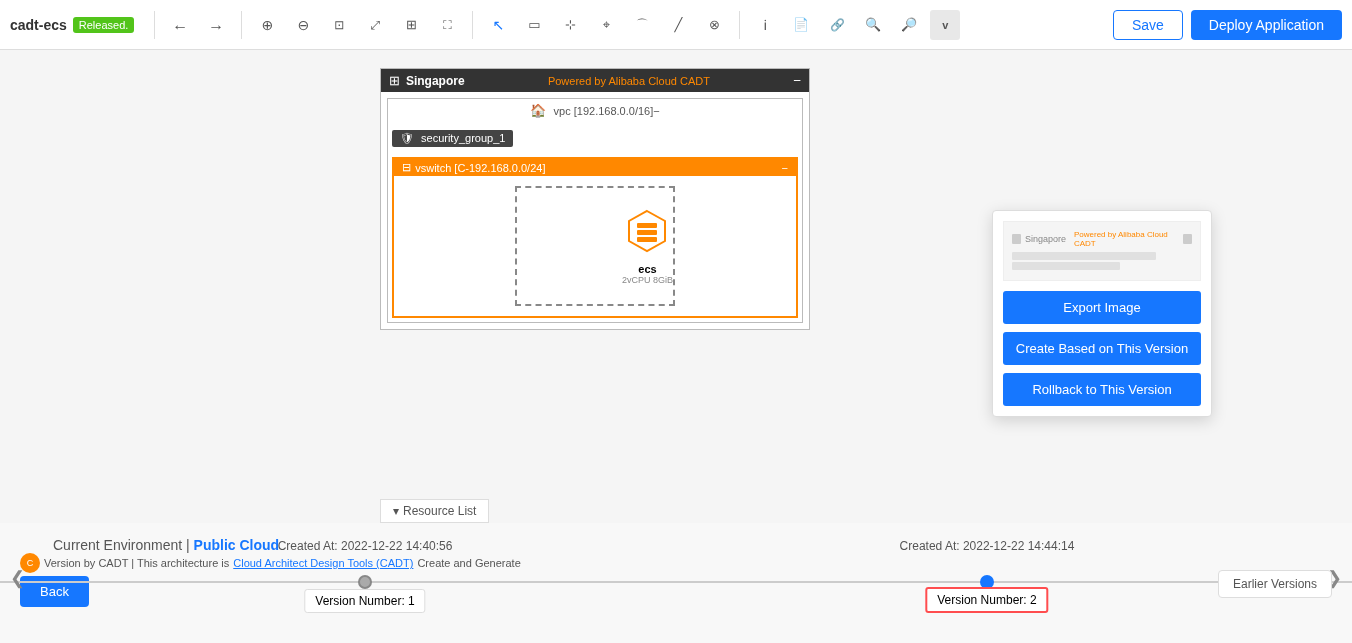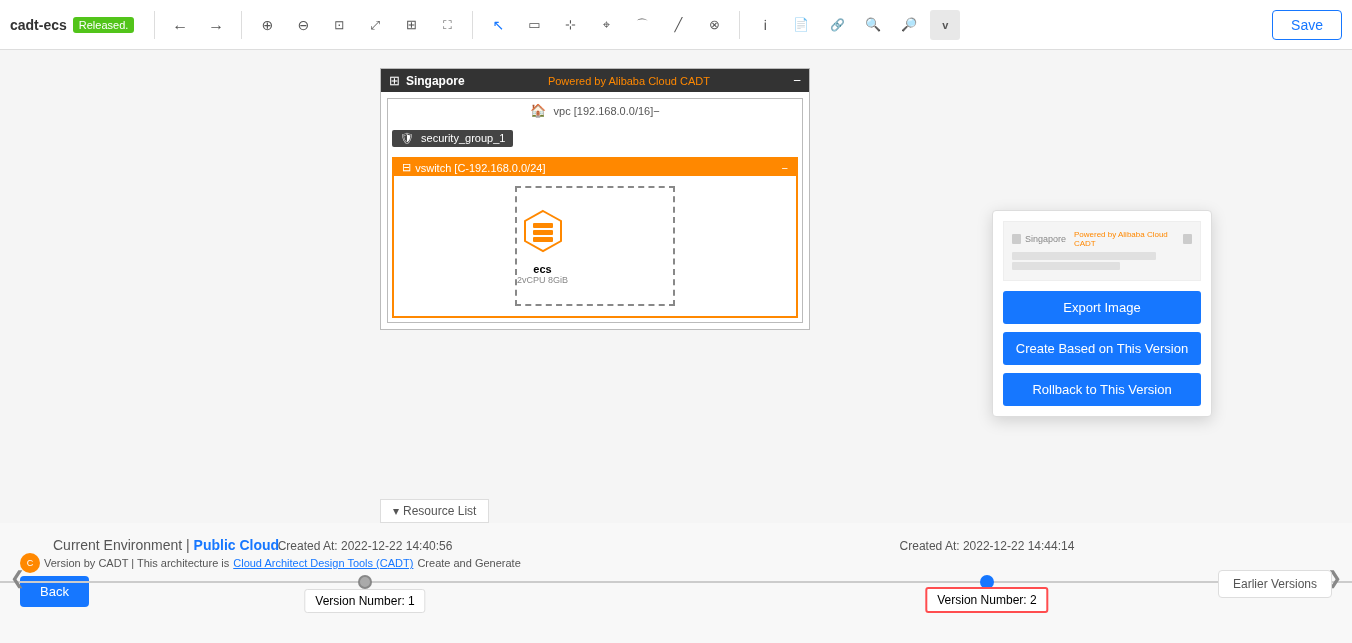--- a/index.html
+++ b/index.html
@@ -73,21 +73,21 @@
     .vswitch-header {
       background: #ff8800; color: #fff; font-size: 11px; padding: 2px 8px;
       display: flex; align-items: center; justify-content: space-between;
     }
     .vswitch-content {
       min-height: 140px; padding: 10px; display: flex; flex-direction: column;
       align-items: center; justify-content: center; position: relative;
     }
     .dashed-zone {
       border: 2px dashed #888; width: 160px; height: 120px;
-      display: flex; align-items: center; justify-content: flex-start;
+      display: flex; align-items: center; justify-content: flex-end;
     }
     .ecs-icon-container { text-align: center; }
     .ecs-label { font-size: 11px; font-weight: bold; margin-top: 4px; }
     .ecs-spec { font-size: 9px; color: #888; }
 
     
     .resource-list-bar {
       position: absolute; bottom: 0; left: 380px;
       background: #fff; border: 1px solid #ddd; padding: 4px 12px;
       font-size: 12px; color: #555; cursor: pointer; display: flex; align-items: center; gap: 4px;
@@ -211,20 +211,21 @@
   <button class="toolbar-btn" style="font-size:13px;">⊗</button>
   <div class="toolbar-sep"></div>
   <button class="toolbar-btn" style="font-size:14px;">ℹ</button>
   <button class="toolbar-btn" style="font-size:13px;">📄</button>
   <button class="toolbar-btn" style="font-size:12px;">🔗</button>
   <button class="toolbar-btn" style="font-size:13px;">🔍</button>
   <button class="toolbar-btn" style="font-size:13px;">🔎</button>
   <button class="toolbar-btn" style="font-size:11px; background:#e8e8e8; border-radius:3px; font-weight:bold;">v</button>
   <div class="toolbar-right">
     <button class="btn-save">Save</button>
+    <button class="btn-deploy">Deploy Application</button>
   </div>
 </div>
 
 <div class="main-area">
 
   <div class="canvas-area">
 
     <div class="diagram-container">
       <div class="diagram-frame">
         <div class="diagram-header">

